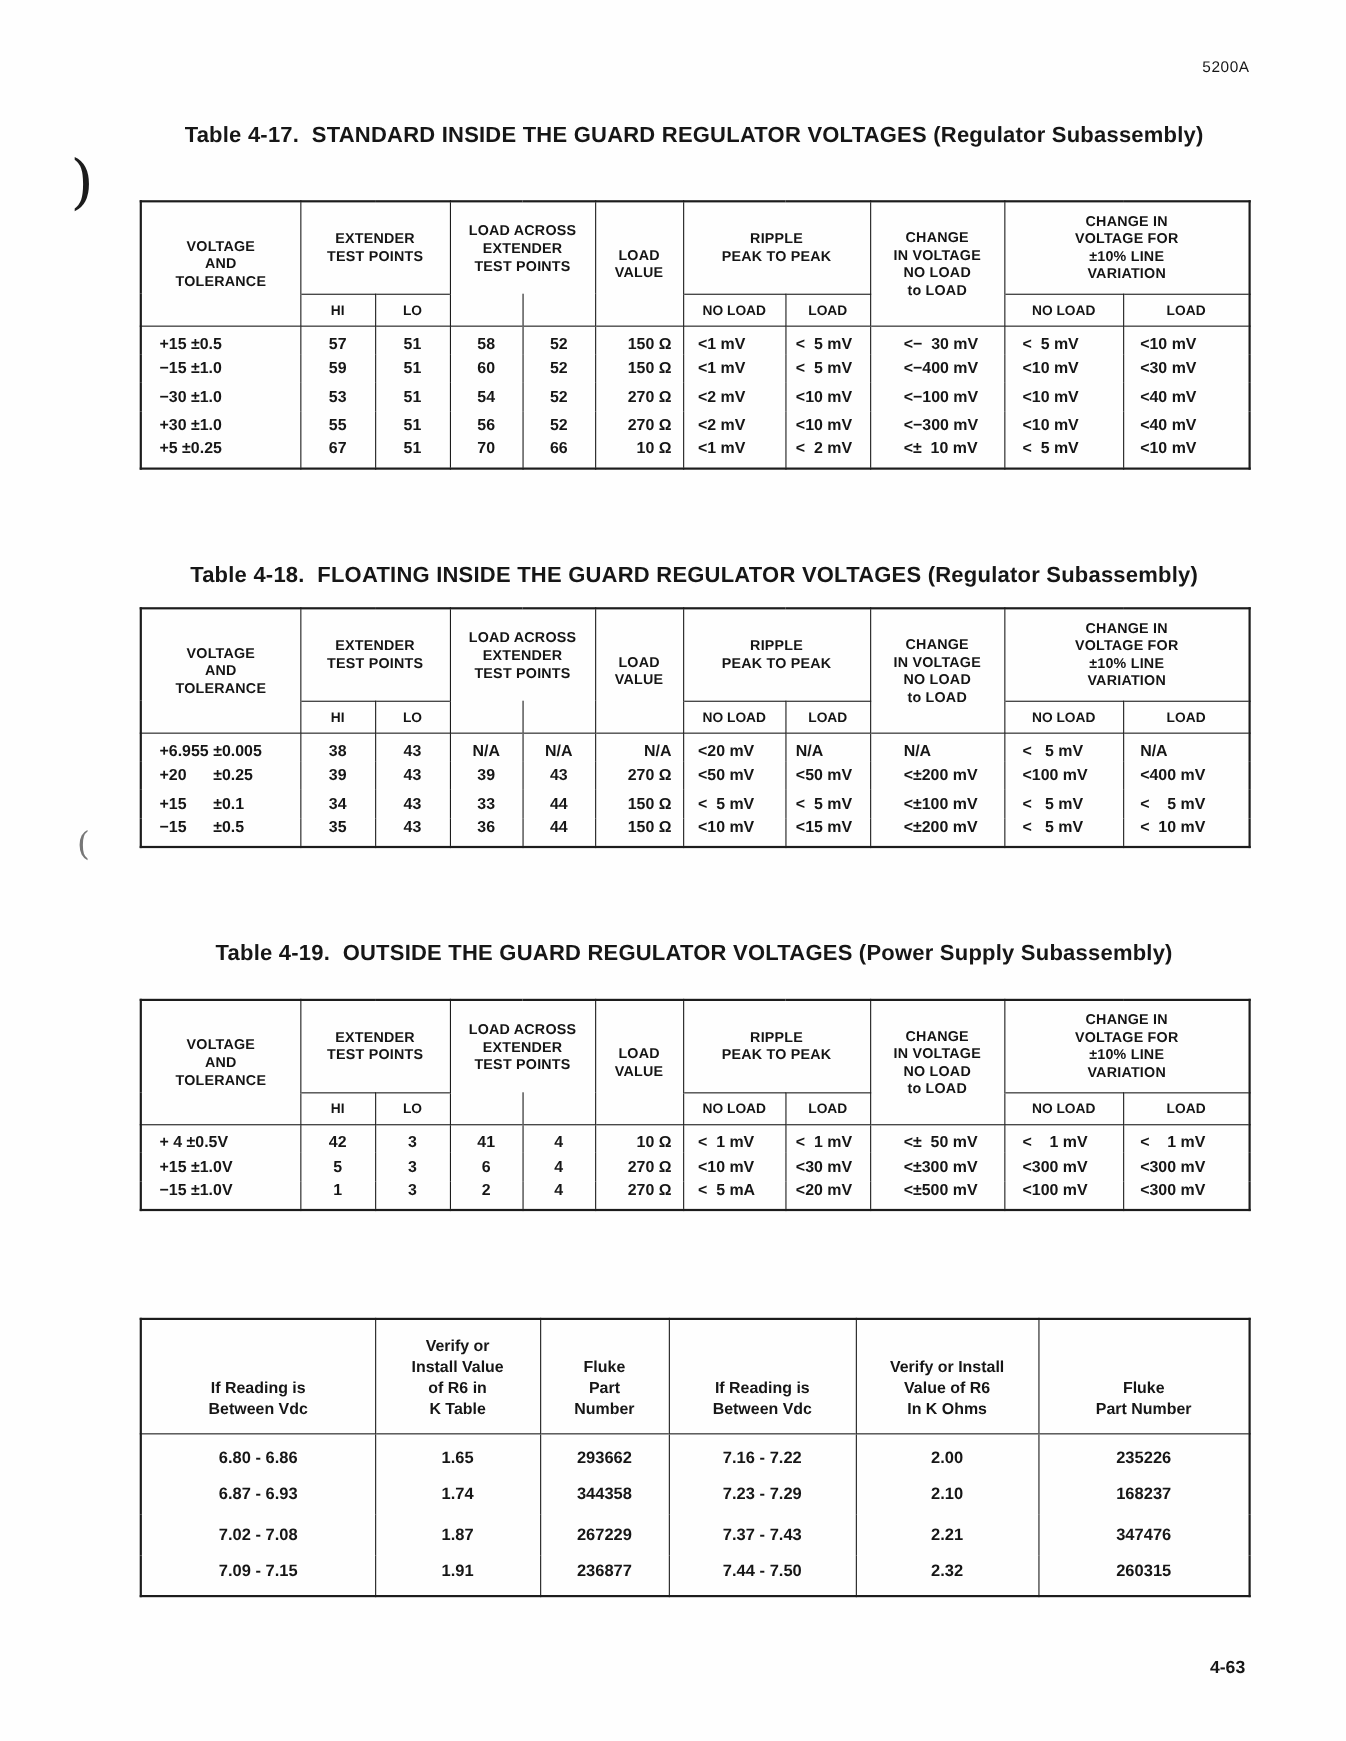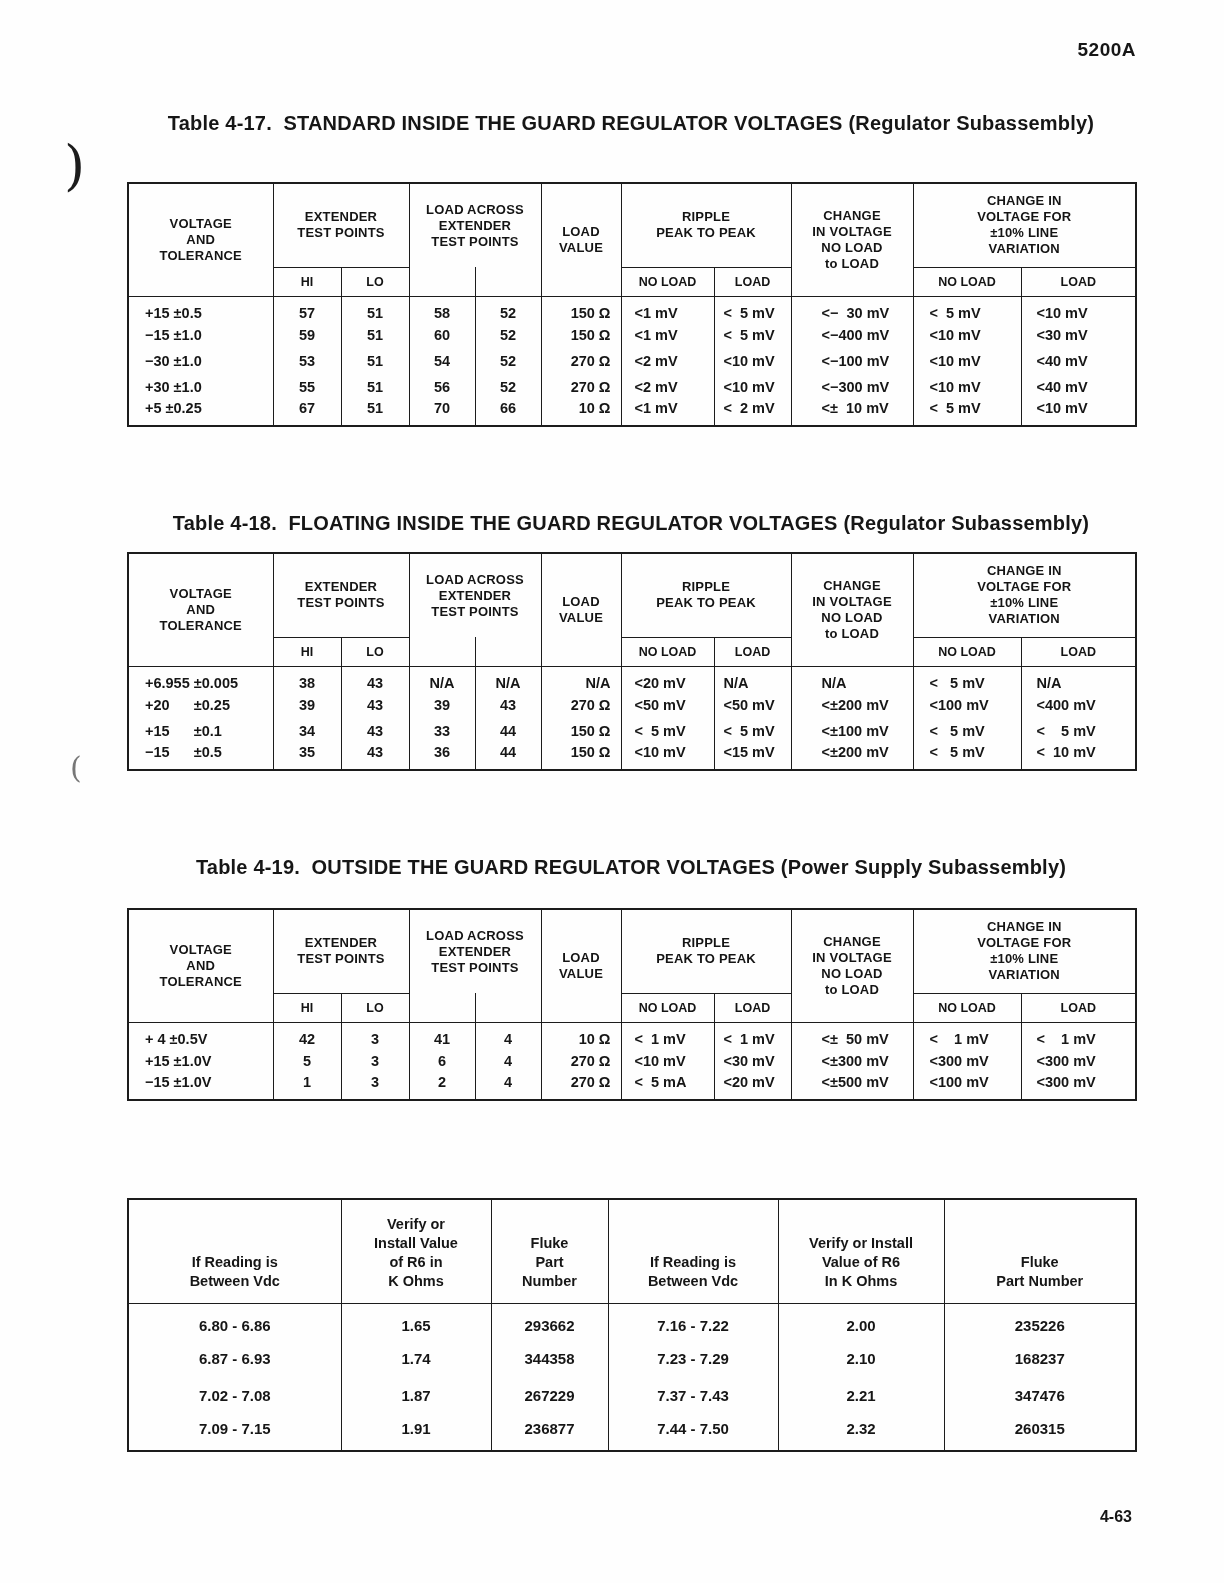--- a/index.html
+++ b/index.html
@@ -9,21 +9,21 @@
     width: 1224px;
     height: 1583px;
     margin: 0 auto;
     background: #fefefe;
     color: #161616;
     font-family: "Liberation Sans", sans-serif;
     overflow: hidden;
   }
   .abs { position: absolute; }
 
-  .doc-code   { top: 39px;  right: 88px; font-size: 19px; font-weight: 700; letter-spacing: .5px; }
+  .doc-code   { top: 52px;  right: 88px; font-size: 14px; font-weight: 400; letter-spacing: .5px; }
   .page-num   { top: 1508px; right: 92px; font-size: 16px; font-weight: 700; }
   .tbl-title  { left: 127px; width: 1008px; text-align: center;
                 font-size: 20px; font-weight: 700; letter-spacing: .2px; white-space: pre; }
   .scan-mark-1{ top: 134px; left: 64px; font-size: 54px; font-weight: 400; color: #1c1c1c;
                 font-family: "DejaVu Serif", serif; }
   .scan-mark-2{ top: 750px; left: 70px; font-size: 30px; color: #777;
                 font-family: "DejaVu Serif", serif; }
 
   
   table.reg { border-collapse: collapse; table-layout: fixed; width: 1008px;
@@ -409,21 +409,21 @@
         <col style="width:166px">
         <col style="width:192px">
     </colgroup>
     <thead>
       <tr>
         <th>If Reading is
 Between Vdc</th>
         <th>Verify or
 Install Value
 of R6 in
-K Ohms</th>
+K Table</th>
         <th>Fluke
 Part
 Number</th>
         <th>If Reading is
 Between Vdc</th>
         <th>Verify or Install
 Value of R6
 In K Ohms</th>
         <th>Fluke
 Part Number</th>

